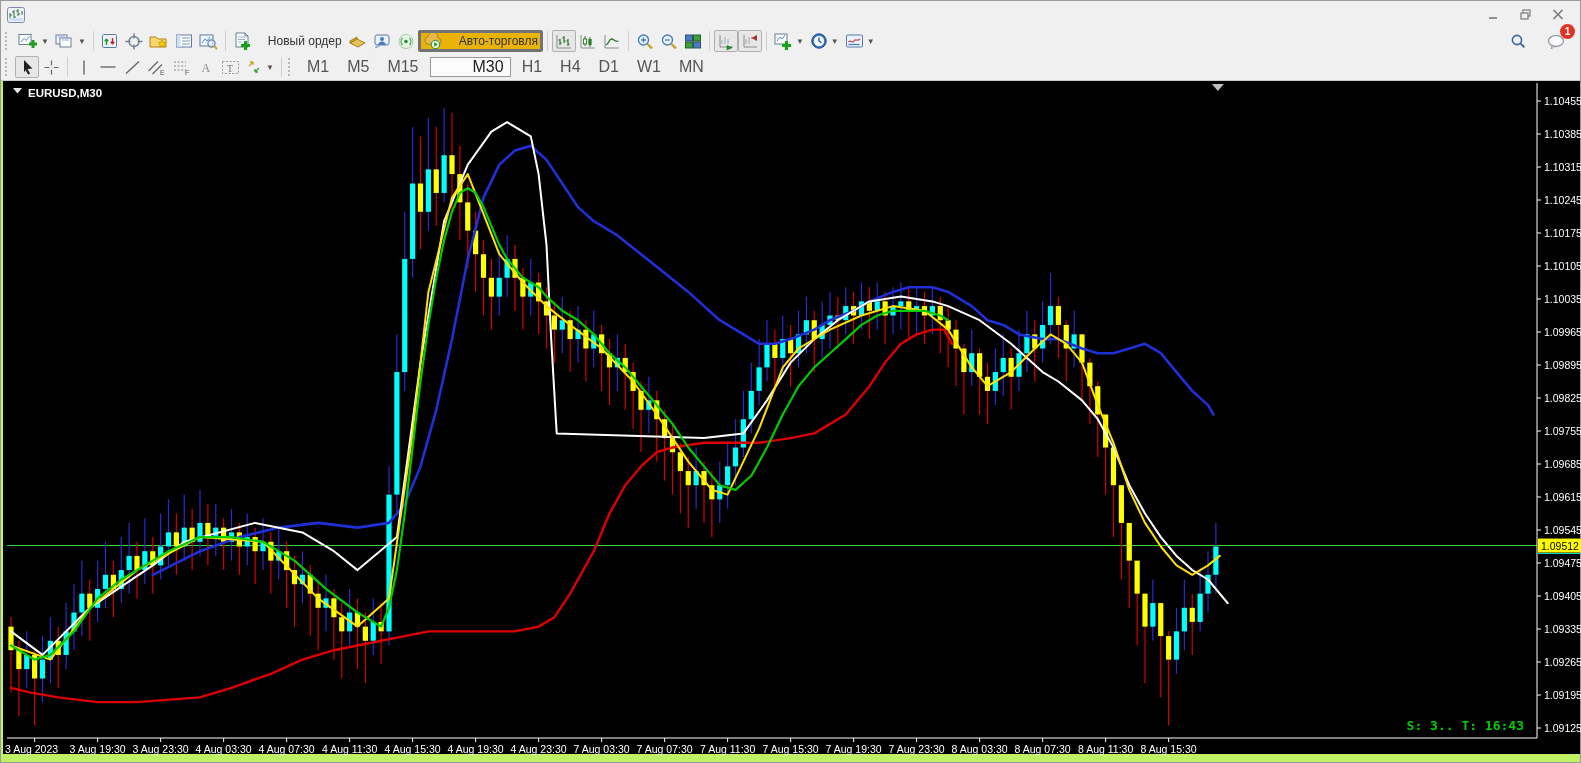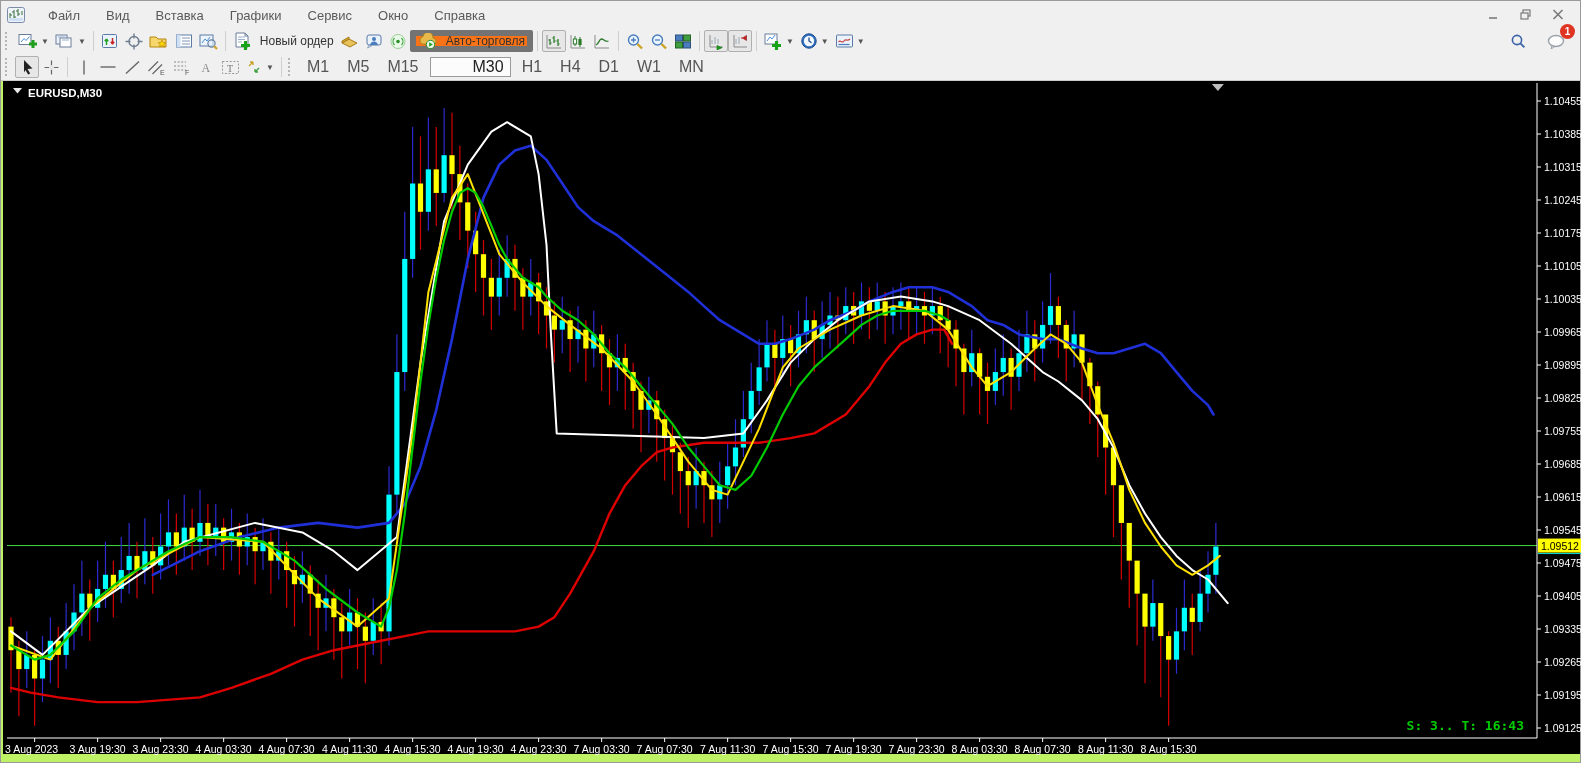--- a/index.html
+++ b/index.html
@@ -13,23 +13,23 @@
   .menu-item { color:#5a5a5a; font-size:13px; padding:4px 13px; cursor:default; }
   .win-controls { margin-left:auto; display:flex; gap:16px; padding-right:8px; }
   .win-btn { width:16px; height:14px; display:flex; align-items:center; justify-content:center; }
 
   
   .toolbar { height:26px; display:flex; align-items:center; background:#f0f0f0; padding:0 2px; position:relative; }
   .toolbar2 { height:27px; border-bottom:1px solid #c9c9c9; }
   .grip { width:6px; height:18px; border-left:2px dotted #b5b5b5; margin:0 4px 0 2px; }
   .tbtn { height:22px; min-width:24px; display:flex; align-items:center; justify-content:center; padding:0 2px; border:1px solid transparent; border-radius:2px; color:#333; }
   .tbtn svg { display:block; }
-  .tbtn .lbl { font-size:12px; color:#333; margin-left:8px; white-space:nowrap; }
+  .tbtn .lbl { font-size:12px; color:#333; margin-left:16px; white-space:nowrap; }
   .tbtn.pressed { border:1px solid #b0b0b0; background:#e7e7e7; }
-  .tbtn.framed { border:6px solid #737373; background:#f97316; }
+  .tbtn.framed { border:3px solid #737373; background:#eab308; }
   .dd { font-size:8px; color:#555; margin-left:3px; }
   .sep { width:1px; height:20px; background:#cfcfcf; margin:0 4px; }
   .tf-btn { height:20px; padding:0 6px; font-size:16px; color:#555; display:flex; align-items:center; border:1px solid transparent; margin:0 2px; }
   .tf-btn.active { border:1px solid #9a9a9a; background:#fcfcfc; color:#222;padding-left:42px; }
   .tb-right { margin-left:auto; display:flex; align-items:center; gap:14px; padding-right:10px; }
   .badge-wrap { position:relative; }
   .badge { position:absolute; top:-7px; right:-8px; background:#e03423; color:#fff; border-radius:50%; width:15px; height:15px; font-size:10px; display:flex; align-items:center; justify-content:center; font-weight:bold; }
 
   
   .chart-wrap { position:absolute; left:0; right:0; top:80px; bottom:0; background:#bef264; }
@@ -42,21 +42,20 @@
 <div class="app">
 
   <div class="titlebar">
     <span class="app-icon">
       <svg width="18" height="16" viewBox="0 0 18 16">
         <rect x="0.5" y="0.5" width="17" height="15" rx="2" fill="#eef3fa" stroke="#7a8aa8"></rect>
         <path d="M3 11V6M3 8h2M7 12V3M7 5H5m2 5h2M11 9V2m0 2H9m2 3h2M15 8V4" stroke="#3a6f3a" fill="none"></path>
         <rect x="2" y="11" width="14" height="3" fill="#cfe0f5"></rect>
       </svg>
     </span>
-    <span id="menu-items"><span class="menu-item">Файл</span><span class="menu-item">Вид</span><span class="menu-item">Вставка</span><span class="menu-item">Графики</span><span class="menu-item">Сервис</span><span class="menu-item">Окно</span><span class="menu-item">Справка</span></span>
     <span class="win-controls" id="win-controls">
         <span class="win-btn">
           <svg width="12" height="11" viewBox="0 0 12 11">
             <path d="M1 9h8" stroke="#7a7a7a" stroke-width="1.6"></path>
           </svg>
         </span>
         <span class="win-btn">
           <svg width="12" height="11" viewBox="0 0 12 11">
             <rect x="3" y="1" width="7" height="6" fill="none" stroke="#7a7a7a" stroke-width="1.2"></rect>
             <rect x="1" y="4" width="7" height="6" fill="#f0f0f0" stroke="#7a7a7a" stroke-width="1.2"></rect>

